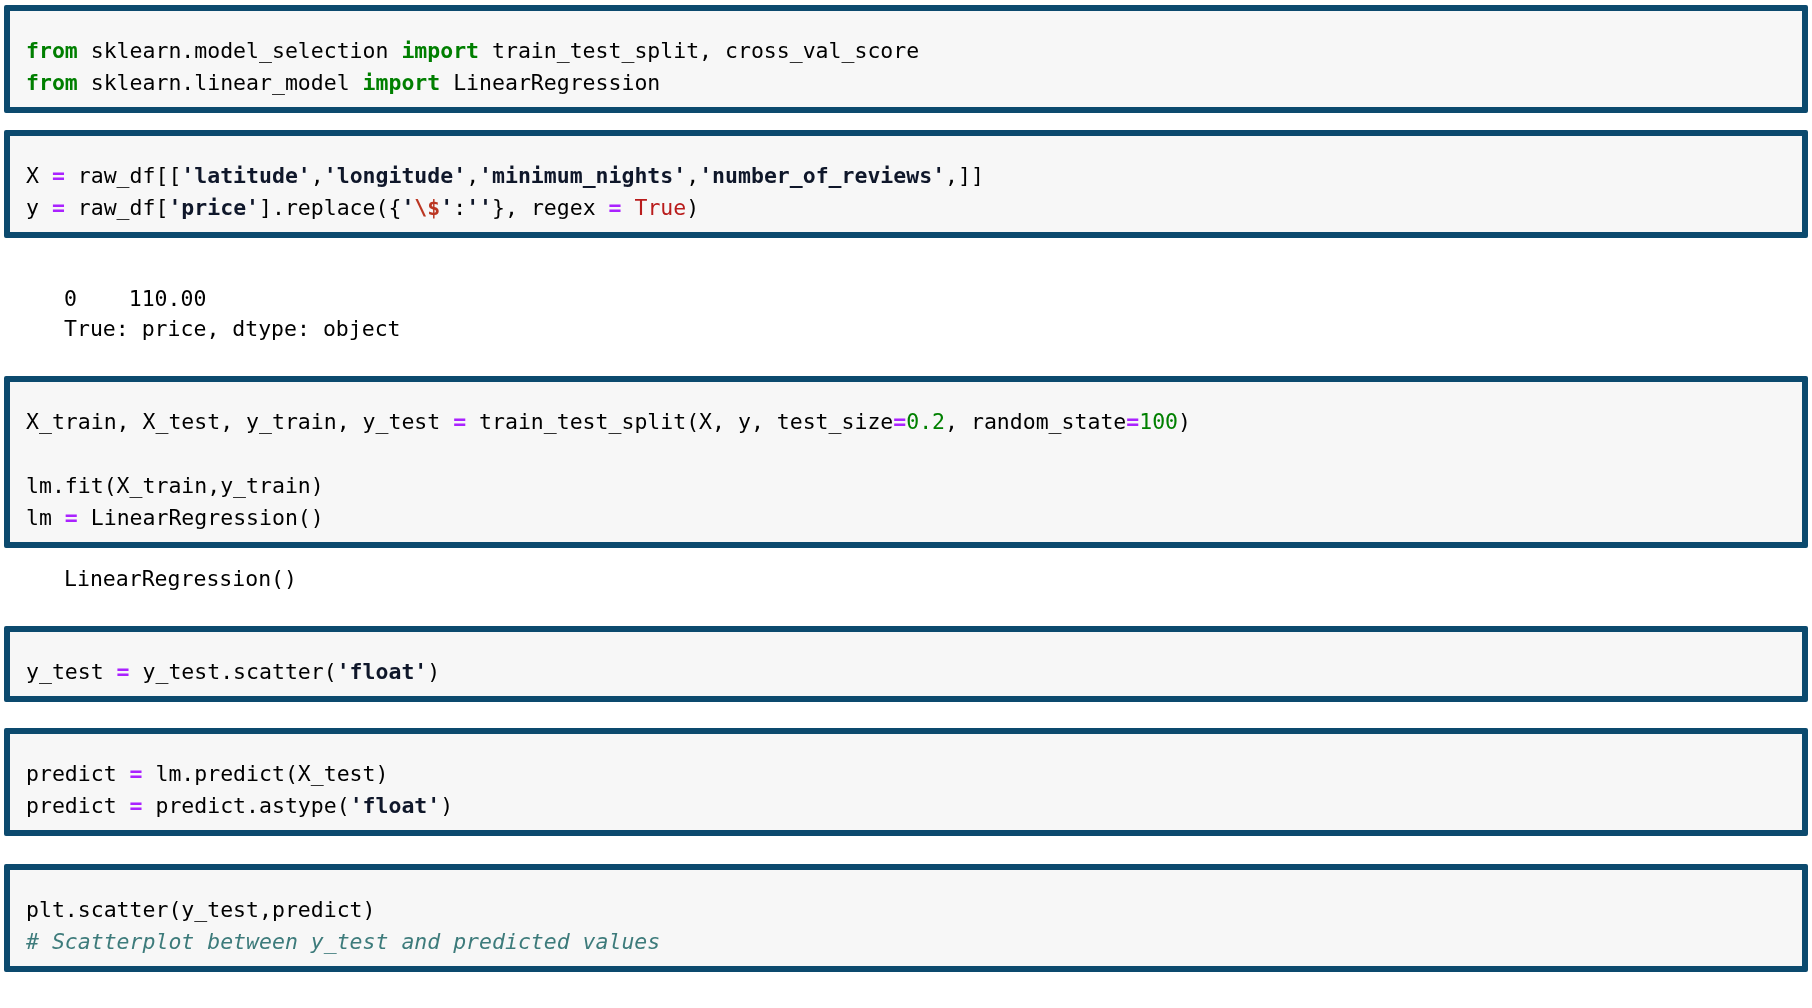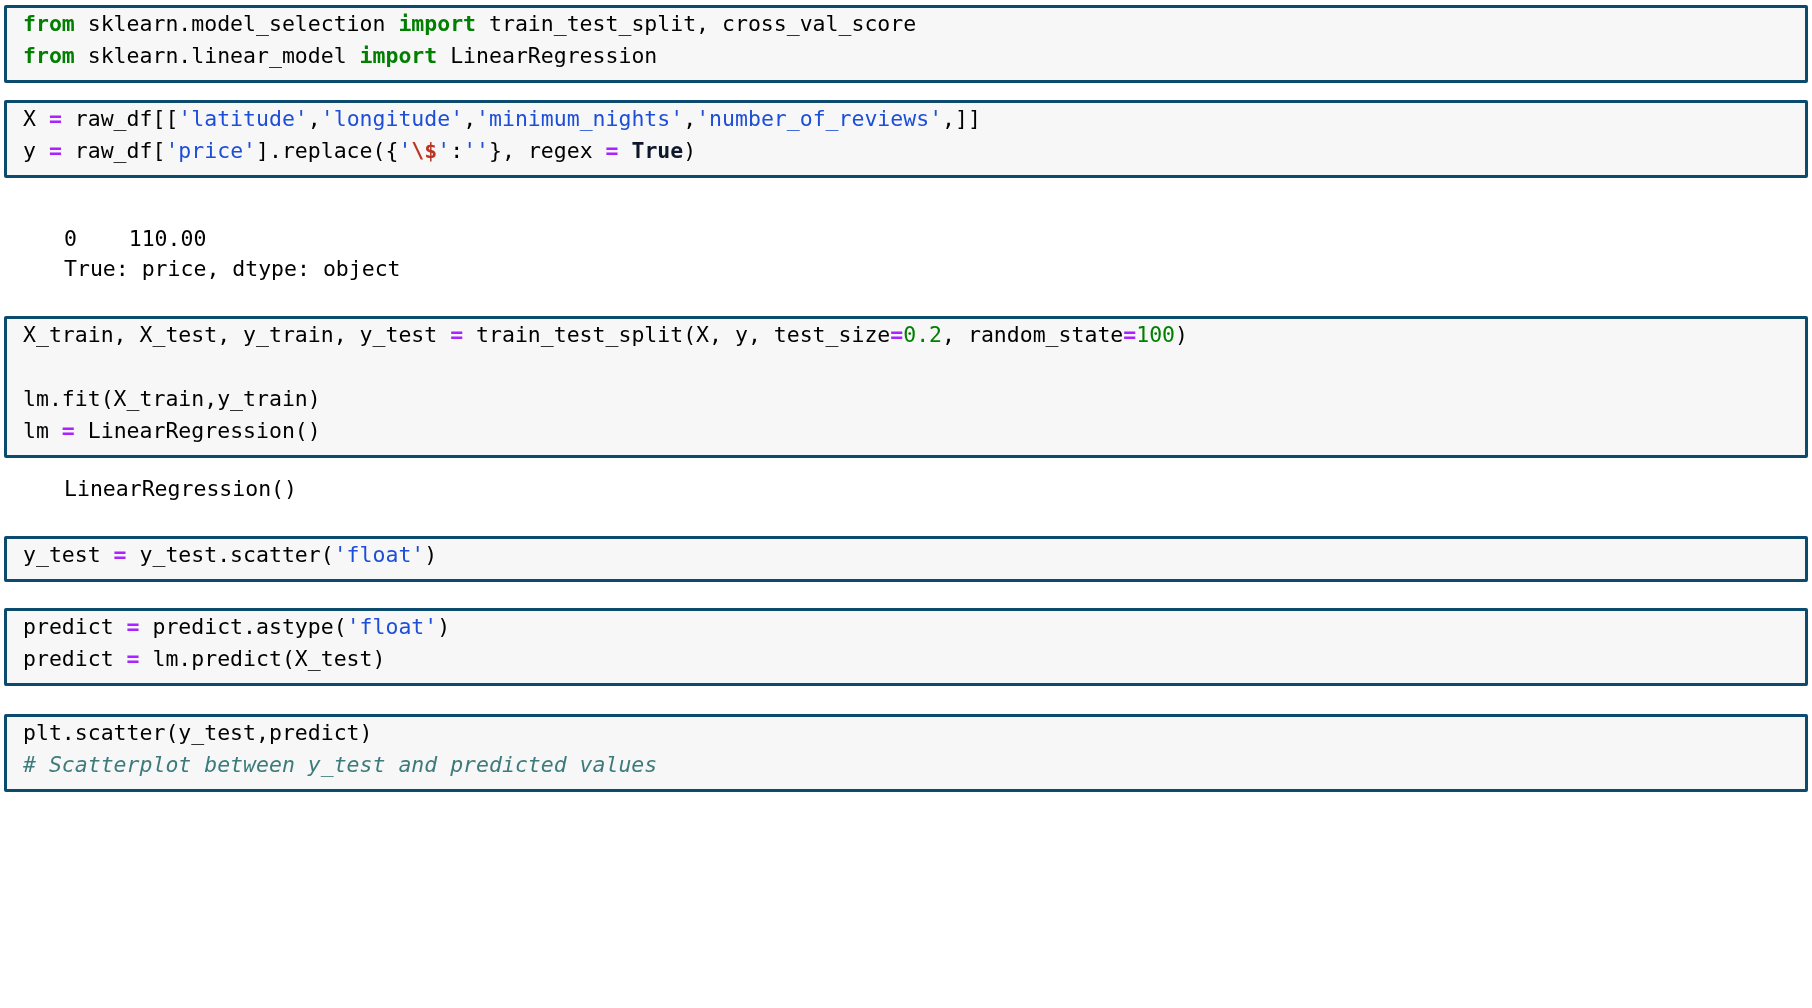--- a/index.html
+++ b/index.html
@@ -20,23 +20,23 @@
     padding: 0;
     box-sizing: border-box;
   }
 
   
   .cell {
     margin: 0 4px 0 4px;
   }
   .input-cell {
     background: #f7f7f7;
-    border: 3px solid #0c4a6e;
+    border: 6px solid #0c4a6e;
     border-radius: 2px;
-    padding: 0 0 8px 16px;
+    padding: 24px 0 8px 16px;
     box-sizing: border-box;
   }
   .output-cell {
     background: #ffffff;
     border: none;
     padding: 6px 0 6px 16px;
     box-sizing: border-box;
   }
 
   .line {
@@ -50,23 +50,23 @@
   .output-cell .line {
     font-size: 21.5px;
     line-height: 30px;
     color: #000000;
     margin-left: 44px;
   }
   .line.blank { height: 32px; }
 
   
   .tok-kw      { color: #007f00; font-weight: bold; }   
-  .tok-const   { color: #0f172a; font-weight: bold; }   
+  .tok-const   { color: #b91c1c; font-weight: normal; }   
   .tok-op      { color: #aa22ff; font-weight: bold; }   
-  .tok-str     { color: #1d4ed8; }                      
+  .tok-str     { color: #0f172a; font-weight: bold; }                      
   .tok-esc     { color: #bb3622; font-weight: bold; }   
   .tok-num     { color: #008000; }                      
   .tok-com     { color: #3d7b7b; font-style: italic; }  
   .tok-plain   { color: #000000; }
 </style>
 </head>
 <body>
 
 <div id="notebook">
     <div style="height: 5px;"></div>
@@ -108,22 +108,22 @@
     </div>
     <div style="height: 26px;"></div>
     <div class="cell">
       <div class="input-cell">
         <div class="line"><span class="tok-plain">y_test </span><span class="tok-op">=</span><span class="tok-plain"> y_test.scatter(</span><span class="tok-str">'float'</span><span class="tok-plain">)</span></div>
       </div>
     </div>
     <div style="height: 26px;"></div>
     <div class="cell">
       <div class="input-cell">
+        <div class="line"><span class="tok-plain">predict </span><span class="tok-op">=</span><span class="tok-plain"> lm.predict(X_test)</span></div>
         <div class="line"><span class="tok-plain">predict </span><span class="tok-op">=</span><span class="tok-plain"> predict.astype(</span><span class="tok-str">'float'</span><span class="tok-plain">)</span></div>
-        <div class="line"><span class="tok-plain">predict </span><span class="tok-op">=</span><span class="tok-plain"> lm.predict(X_test)</span></div>
       </div>
     </div>
     <div style="height: 28px;"></div>
     <div class="cell">
       <div class="input-cell">
         <div class="line"><span class="tok-plain">plt.scatter(y_test,predict)</span></div>
         <div class="line"><span class="tok-com"># Scatterplot between y_test and predicted values</span></div>
       </div>
     </div>
   </div>

